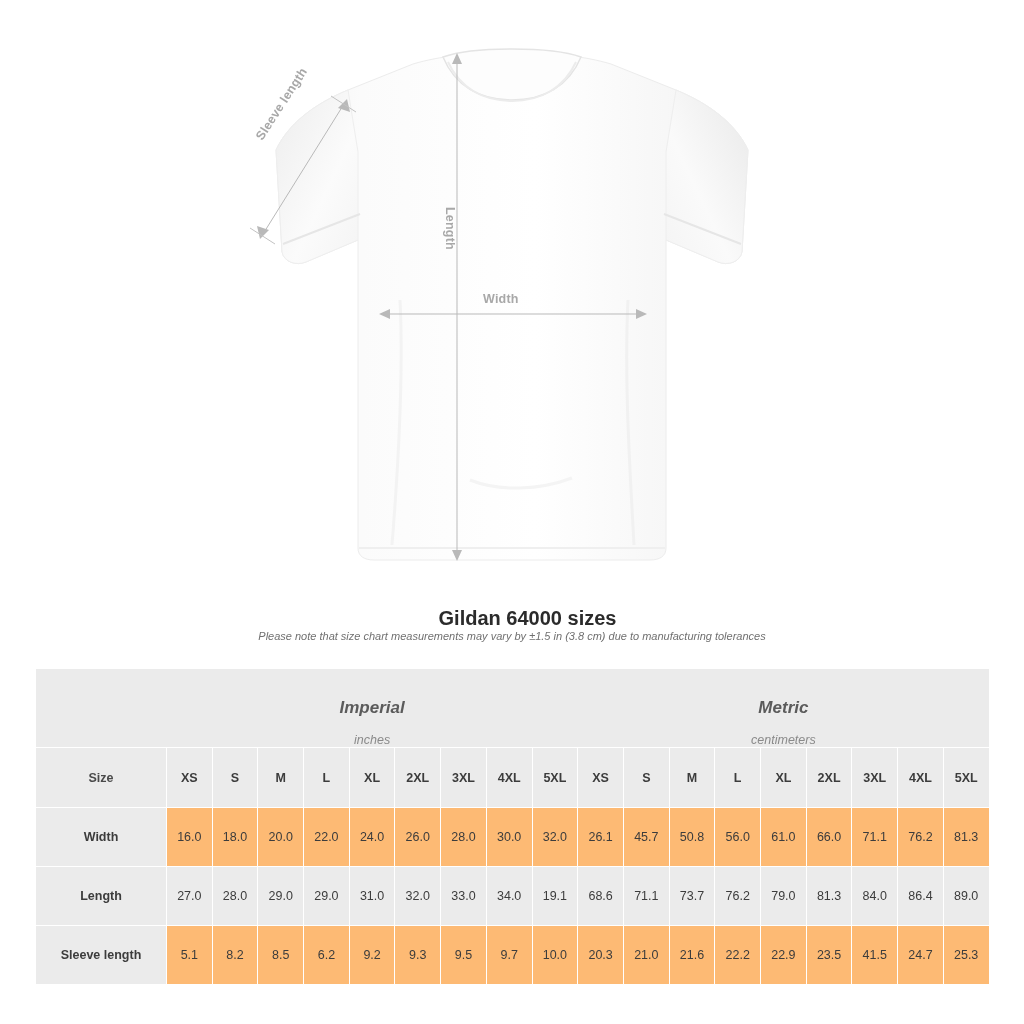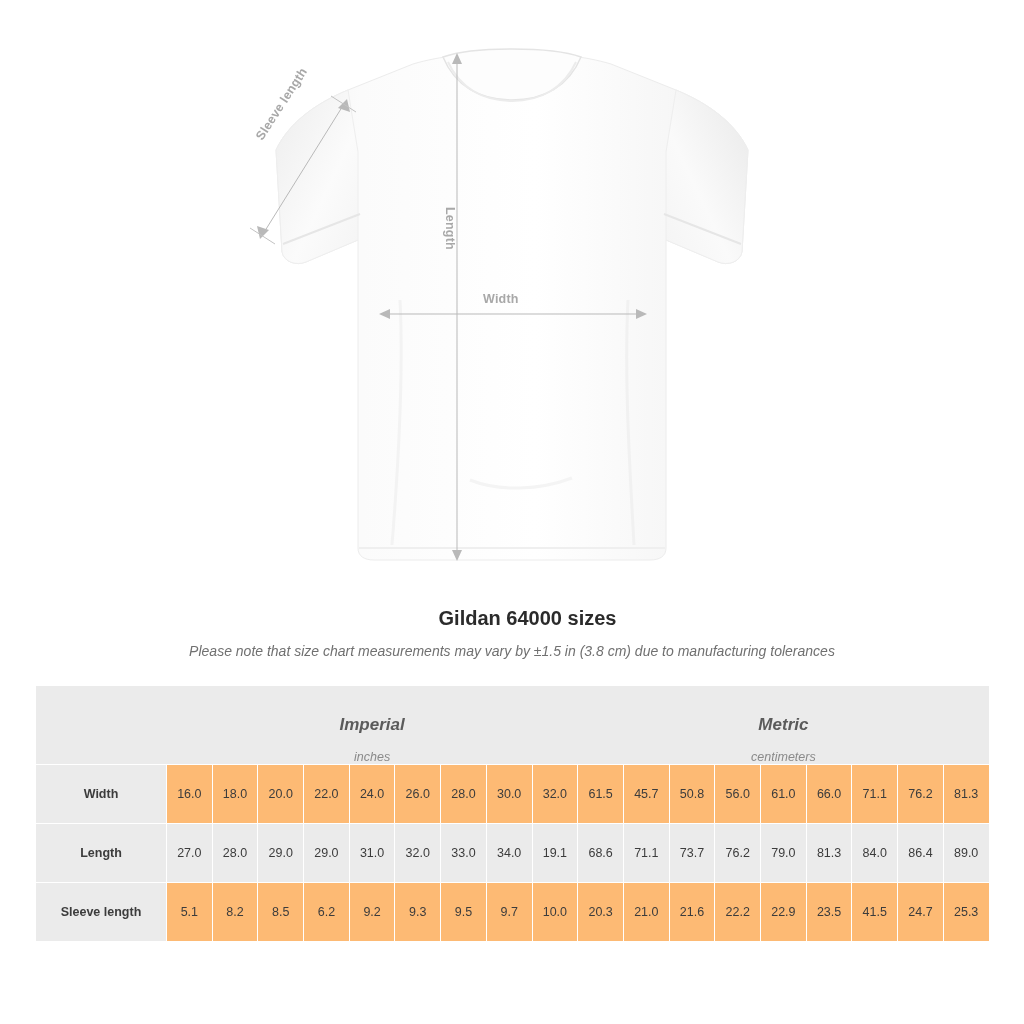--- a/index.html
+++ b/index.html
@@ -50,24 +50,23 @@
   .chart-title {
     text-align: center;
     font-size: 20px;
     font-weight: bold;
     color: #2b2b2b;
     margin-top: 22px;
     margin-left: 31px;
   }
   .chart-note {
     text-align: center;
-    font-size: 14px;
+    font-size: 11px;
     font-style: italic;
     color: #707070;
-    margin-top: 13px;
   }
 
   
   .table-wrap {
     margin: 27px 35px 0 35px;
   }
   table.size-table {
     border-collapse: collapse;
     width: 954px;
     table-layout: fixed;
@@ -250,33 +249,54 @@
           <td colspan="9">
             <div class="system-name">Imperial</div>
             <div class="system-unit">inches</div>
           </td>
           <td colspan="9">
             <div class="system-name">Metric</div>
             <div class="system-unit">centimeters</div>
           </td>
         </tr>
 
+        <tr class="size-row">
+          <td class="rowlabel">Size</td>
+          <td class="val">XS</td>
+          <td class="val">S</td>
+          <td class="val">M</td>
+          <td class="val">L</td>
+          <td class="val">XL</td>
+          <td class="val">2XL</td>
+          <td class="val">3XL</td>
+          <td class="val">4XL</td>
+          <td class="val">5XL</td>
+          <td class="val">XS</td>
+          <td class="val">S</td>
+          <td class="val">M</td>
+          <td class="val">L</td>
+          <td class="val">XL</td>
+          <td class="val">2XL</td>
+          <td class="val">3XL</td>
+          <td class="val">4XL</td>
+          <td class="val">5XL</td>
+        </tr>
 
         <tr class="data-row">
           <td class="rowlabel">Width</td>
           <td class="val shaded">16.0</td>
           <td class="val shaded">18.0</td>
           <td class="val shaded">20.0</td>
           <td class="val shaded">22.0</td>
           <td class="val shaded">24.0</td>
           <td class="val shaded">26.0</td>
           <td class="val shaded">28.0</td>
           <td class="val shaded">30.0</td>
           <td class="val shaded">32.0</td>
-          <td class="val shaded">61.5</td>
+          <td class="val shaded">26.1</td>
           <td class="val shaded">45.7</td>
           <td class="val shaded">50.8</td>
           <td class="val shaded">56.0</td>
           <td class="val shaded">61.0</td>
           <td class="val shaded">66.0</td>
           <td class="val shaded">71.1</td>
           <td class="val shaded">76.2</td>
           <td class="val shaded">81.3</td>
         </tr>
 

